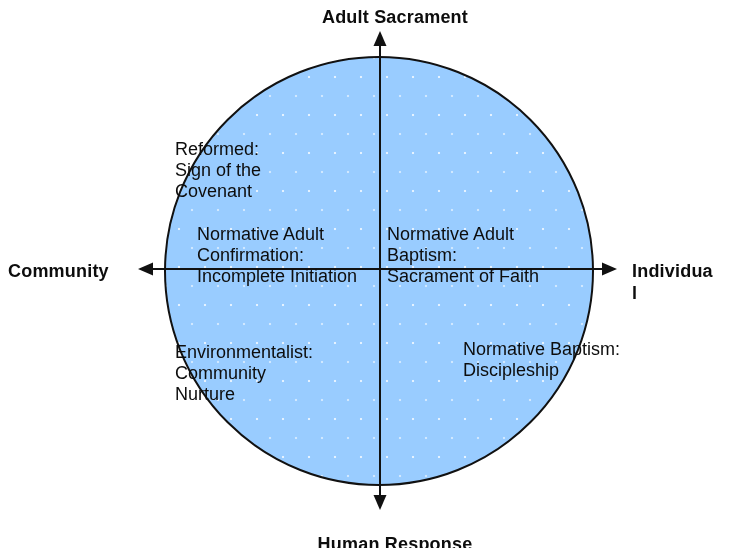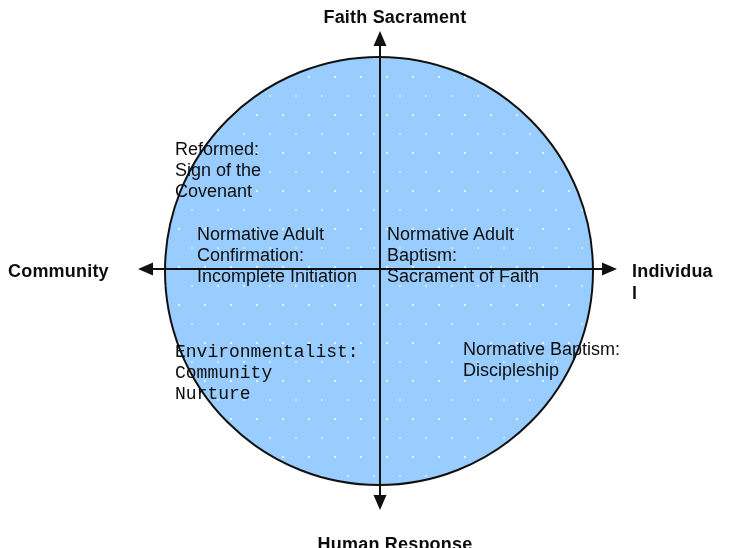--- a/index.html
+++ b/index.html
@@ -54,21 +54,21 @@
     position: absolute;
     font-size: 18px;
     line-height: 21px;
     white-space: pre-line;
     text-align: left;
   }
   #quad-tl { left: 175px; top: 139px; }
   #quad-tr { left: 448px; top: 134px; }
   #quad-ml { left: 197px; top: 224px; }
   #quad-mr { left: 387px; top: 224px; }
-  #quad-bl { left: 175px; top: 342px; font-family: Liberation Mono, monospace; }
+  #quad-bl { left: 175px; top: 342px; }
   #quad-br { left: 463px; top: 339px; }
 </style>
 </head>
 <body>
 
 <div id="stage">
 
   <div id="circle"></div>
 
   <svg id="axes" width="743" height="548" viewBox="0 0 743 548">
@@ -77,21 +77,21 @@
       <polygon points="380,31 373.5,46 386.5,46" fill="#111111"></polygon>
       <polygon points="380,510 373.5,495 386.5,495" fill="#111111"></polygon>
     </g>
     <g>
       <line x1="149" y1="269" x2="606" y2="269" stroke="#111111" stroke-width="2"></line>
       <polygon points="138,269 153,262.5 153,275.5" fill="#111111"></polygon>
       <polygon points="617,269 602,262.5 602,275.5" fill="#111111"></polygon>
     </g>
   </svg>
 
-  <div id="title-top" class="axis-title">Faith Sacrament</div>
+  <div id="title-top" class="axis-title">Adult Sacrament</div>
 
   <div id="title-bottom" class="axis-title">Human Response</div>
 
   <div id="label-left" class="axis-title">Community</div>
 
   <div id="label-right" class="axis-title">Individua
 l</div>
 
   <div id="quad-tl" class="quad-label">Reformed:
 Sign of the

